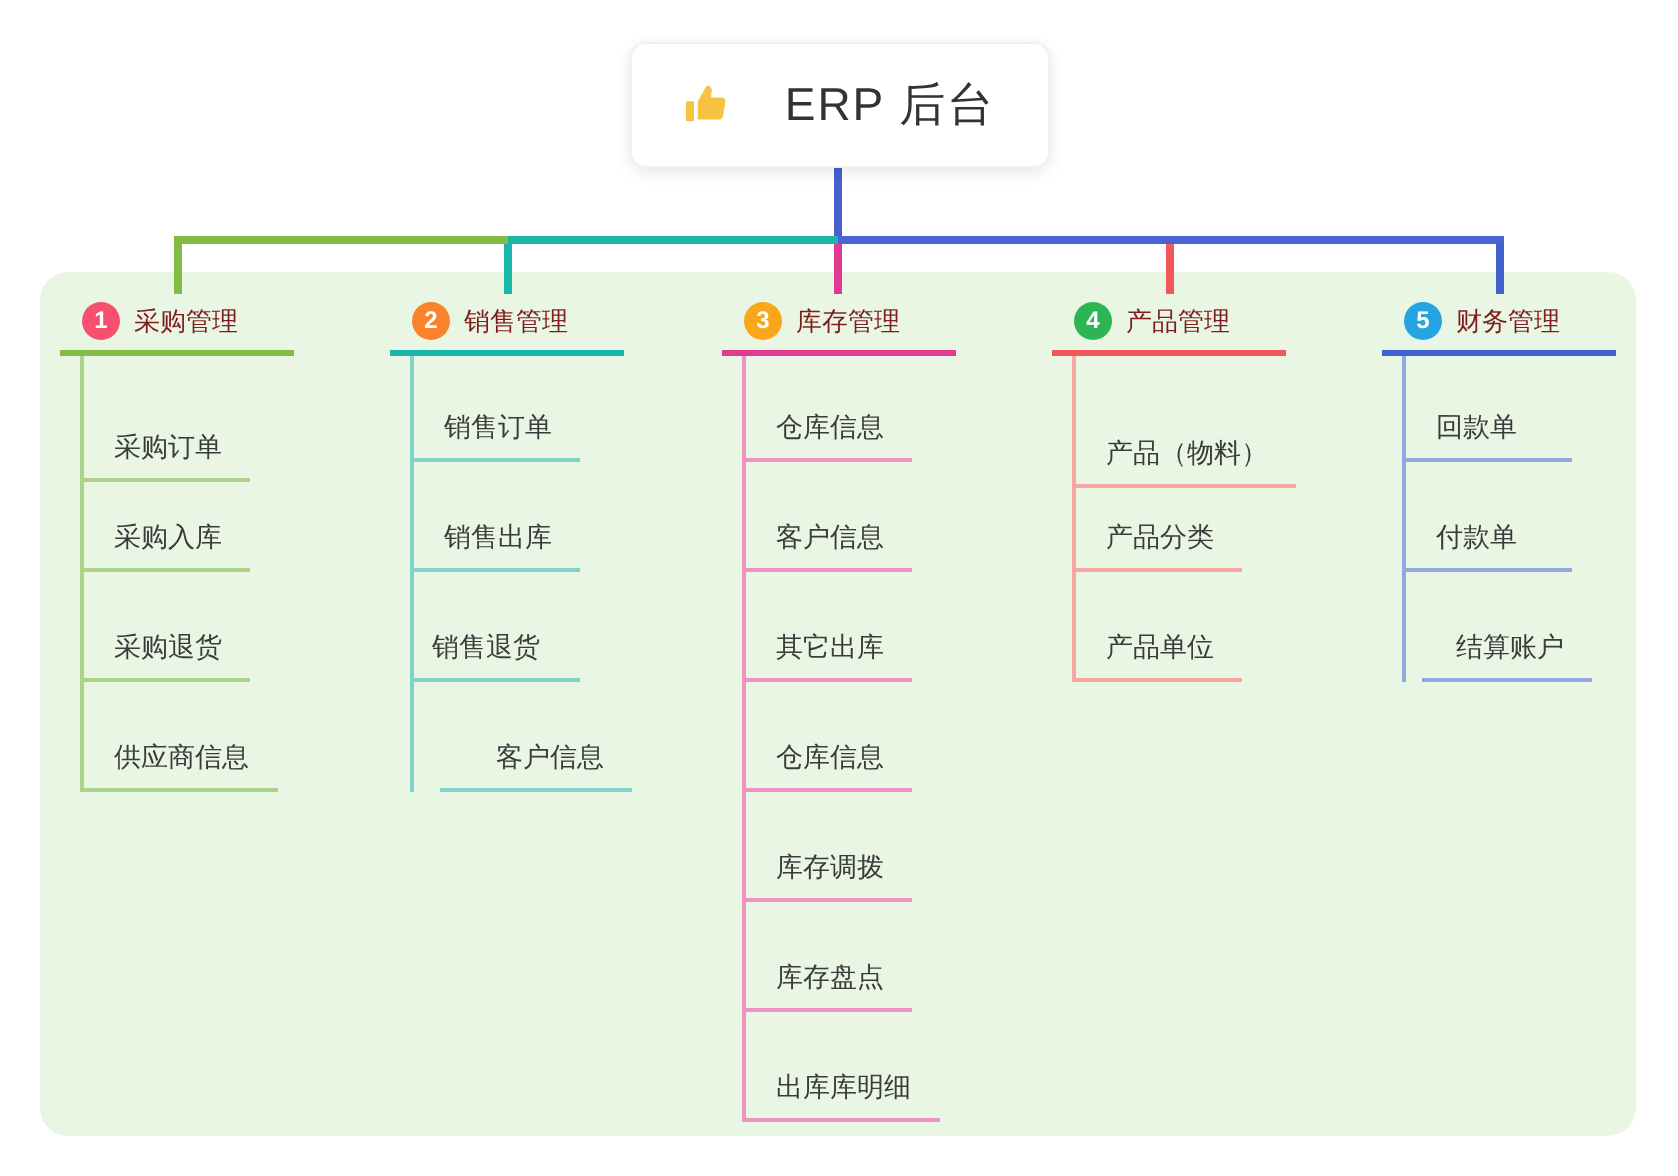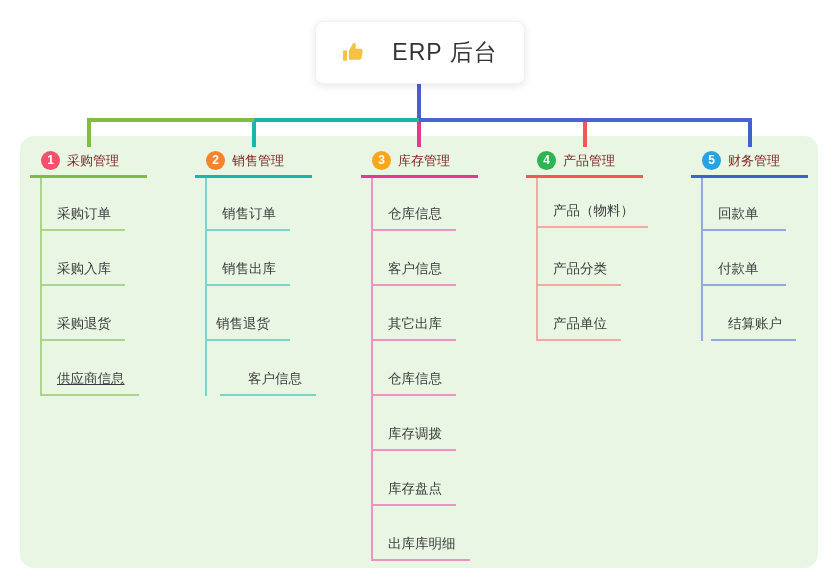--- a/index.html
+++ b/index.html
@@ -59,24 +59,24 @@
     <div class="line" style="left: 417px; top: 118px; width: 4px; height: 29px; background: rgb(225, 58, 146);"></div>
     <div class="line" style="left: 583px; top: 118px; width: 4px; height: 29px; background: rgb(241, 89, 89);"></div>
     <div class="line" style="left: 748px; top: 118px; width: 4px; height: 29px; background: rgb(63, 98, 207);"></div>
     <div class="line" style="left: 87px; top: 118px; width: 167px; height: 4px; background: rgb(132, 187, 68);"></div>
     <div class="line" style="left: 254px; top: 118px; width: 165px; height: 4px; background: rgb(24, 183, 170);"></div>
     <div class="line" style="left: 419px; top: 118px; width: 333px; height: 4px; background: rgb(74, 99, 210);"></div>
     <div class="branch-badge" style="left: 41px; top: 151px; background: rgb(247, 80, 110);">1</div>
     <div class="branch-label" style="left: 67px; top: 151px;">采购管理</div>
     <div class="branch-underline" style="left: 30px; top: 175px; width: 117px; background: rgb(132, 187, 68);"></div>
     <div class="child-vline" style="left: 40px; top: 178px; height: 218px; background: rgb(171, 211, 137);"></div>
-    <div class="child-item" style="left: 40px; top: 203px; border-bottom: 2px solid rgb(171, 211, 137); font-family: Liberation Serif, serif;">采购订单</div>
+    <div class="child-item" style="left: 40px; top: 213px; border-bottom: 2px solid rgb(171, 211, 137); font-family: Liberation Serif, serif;">采购订单</div>
     <div class="child-item" style="left: 40px; top: 258px; border-bottom: 2px solid rgb(171, 211, 137);">采购入库</div>
     <div class="child-item" style="left: 40px; top: 313px; border-bottom: 2px solid rgb(171, 211, 137);">采购退货</div>
-    <div class="child-item" style="left: 40px; top: 368px; border-bottom: 2px solid rgb(171, 211, 137); text-decoration: underline;">供应商信息</div>
+    <div class="child-item" style="left: 40px; top: 368px; border-bottom: 2px solid rgb(171, 211, 137);">供应商信息</div>
     <div class="branch-badge" style="left: 206px; top: 151px; background: rgb(248, 131, 42);">2</div>
     <div class="branch-label" style="left: 232px; top: 151px;">销售管理</div>
     <div class="branch-underline" style="left: 195px; top: 175px; width: 117px; background: rgb(24, 183, 170);"></div>
     <div class="child-vline" style="left: 205px; top: 178px; height: 218px; background: rgb(127, 211, 200);"></div>
     <div class="child-item" style="left: 205px; top: 203px; border-bottom: 2px solid rgb(127, 211, 200);">销售订单</div>
     <div class="child-item" style="left: 205px; top: 258px; border-bottom: 2px solid rgb(127, 211, 200);">销售出库</div>
     <div class="child-item" style="left: 205px; top: 313px; border-bottom: 2px solid rgb(127, 211, 200); padding-left: 11px;">销售退货</div>
     <div class="child-item" style="left: 220px; top: 368px; border-bottom: 2px solid rgb(127, 211, 200); padding-left: 28px;">客户信息</div>
     <div class="branch-badge" style="left: 372px; top: 151px; background: rgb(249, 166, 26);">3</div>
     <div class="branch-label" style="left: 398px; top: 151px;">库存管理</div>
@@ -86,21 +86,21 @@
     <div class="child-item" style="left: 371px; top: 258px; border-bottom: 2px solid rgb(239, 147, 195);">客户信息</div>
     <div class="child-item" style="left: 371px; top: 313px; border-bottom: 2px solid rgb(239, 147, 195);">其它出库</div>
     <div class="child-item" style="left: 371px; top: 368px; border-bottom: 2px solid rgb(239, 147, 195);">仓库信息</div>
     <div class="child-item" style="left: 371px; top: 423px; border-bottom: 2px solid rgb(239, 147, 195);">库存调拨</div>
     <div class="child-item" style="left: 371px; top: 533px; border-bottom: 2px solid rgb(239, 147, 195);">出库库明细</div>
     <div class="child-item" style="left: 371px; top: 478px; border-bottom: 2px solid rgb(239, 147, 195);">库存盘点</div>
     <div class="branch-badge" style="left: 537px; top: 151px; background: rgb(44, 181, 82);">4</div>
     <div class="branch-label" style="left: 563px; top: 151px;">产品管理</div>
     <div class="branch-underline" style="left: 526px; top: 175px; width: 117px; background: rgb(241, 89, 89);"></div>
     <div class="child-vline" style="left: 536px; top: 178px; height: 163px; background: rgb(246, 167, 161);"></div>
-    <div class="child-item" style="left: 536px; top: 200px; border-bottom: 2px solid rgb(246, 167, 161);">产品（物料）</div>
+    <div class="child-item" style="left: 536px; top: 216px; border-bottom: 2px solid rgb(246, 167, 161);">产品（物料）</div>
     <div class="child-item" style="left: 536px; top: 258px; border-bottom: 2px solid rgb(246, 167, 161);">产品分类</div>
     <div class="child-item" style="left: 536px; top: 313px; border-bottom: 2px solid rgb(246, 167, 161);">产品单位</div>
     <div class="branch-badge" style="left: 702px; top: 151px; background: rgb(37, 164, 225);">5</div>
     <div class="branch-label" style="left: 728px; top: 151px;">财务管理</div>
     <div class="branch-underline" style="left: 691px; top: 175px; width: 117px; background: rgb(63, 98, 207);"></div>
     <div class="child-vline" style="left: 701px; top: 178px; height: 163px; background: rgb(147, 167, 224);"></div>
     <div class="child-item" style="left: 701px; top: 203px; border-bottom: 2px solid rgb(147, 167, 224);">回款单</div>
     <div class="child-item" style="left: 701px; top: 258px; border-bottom: 2px solid rgb(147, 167, 224);">付款单</div>
     <div class="child-item" style="left: 701px; top: 313px; border-bottom: 2px solid rgb(147, 167, 224); margin-left: 10px;">结算账户</div>
   </div>

